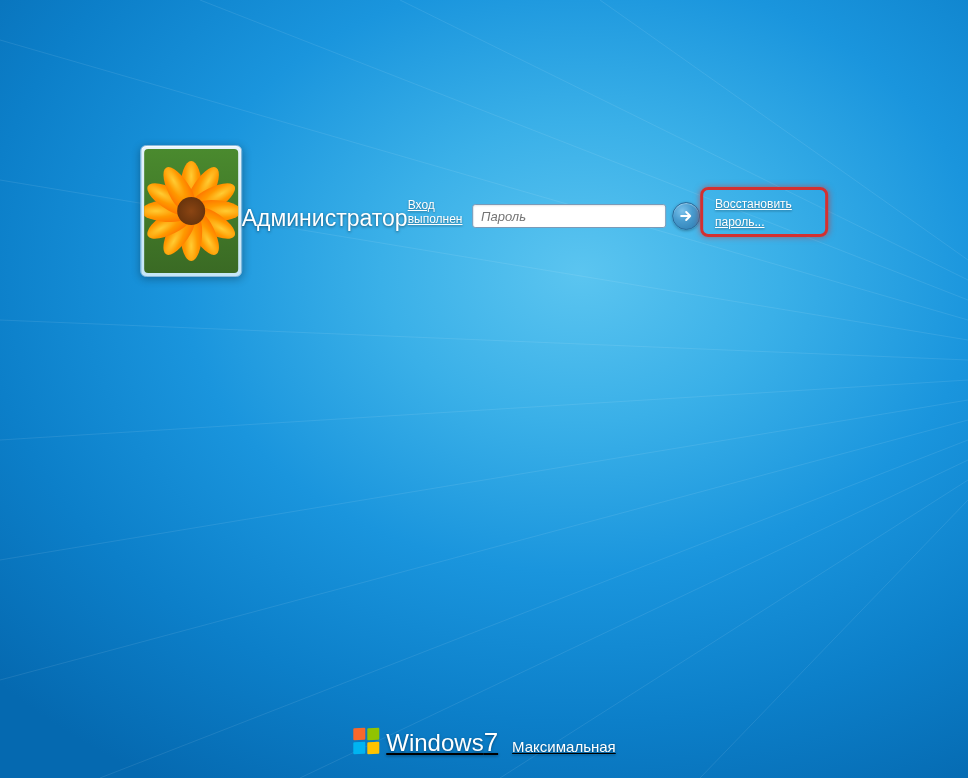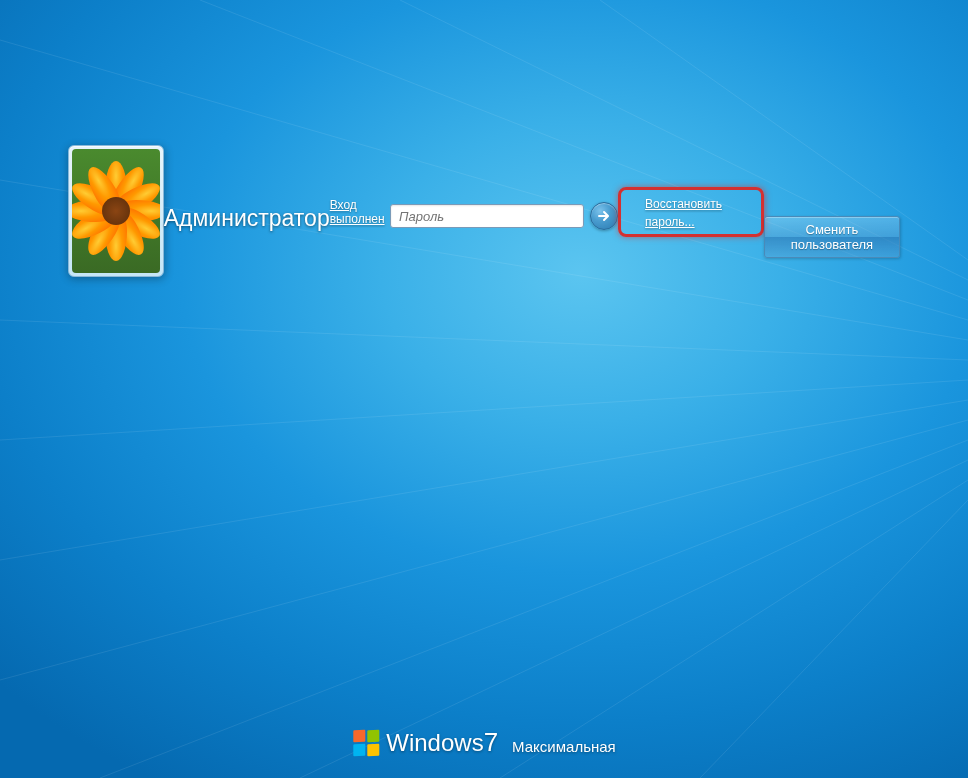--- a/index.html
+++ b/index.html
@@ -109,21 +109,21 @@
       justify-content: center;
     }
     .submit-btn svg {
       width: 16px;
       height: 16px;
     }
     .reset-link-highlight {
       margin-top: 2px;
       border: 3px solid #d43030;
       border-radius: 8px;
-      padding: 4px 24px;
+      padding: 4px 12px;
       box-shadow: 0 0 6px rgba(212,48,48,0.6);
     }
     .reset-link {
       font-size: 12px;
       color: #fff;
       text-decoration: underline;
       text-shadow: 0 1px 2px rgba(0,0,0,0.4);
       cursor: pointer;
     }
     .switch-user-btn {
@@ -137,22 +137,23 @@
       background: linear-gradient(to bottom, rgba(255,255,255,0.2) 0%, rgba(90,160,210,0.5) 50%, rgba(50,120,180,0.6) 51%, rgba(90,160,210,0.4) 100%);
       box-shadow: 0 1px 3px rgba(0,0,0,0.2), inset 0 1px 0 rgba(255,255,255,0.3);
       cursor: pointer;
     }
     .branding {
       position: absolute;
       bottom: 20px;
       left: 50%;
       transform: translateX(-50%);
       display: flex;
-      align-items: center;
+      align-items: flex-start;
       gap: 6px;
+      text-decoration: underline;
     }
     .win-logo {
       width: 28px;
       height: 28px;
       position: relative;
     }
     .logo-quad {
       position: absolute;
       width: 12px;
       height: 12px;
@@ -238,21 +239,20 @@
       <svg viewBox="0 0 16 16">
         <path d="M3 8 L11 8 M8 4 L12 8 L8 12" stroke="#fff" stroke-width="2" fill="none" stroke-linecap="round" stroke-linejoin="round"></path>
       </svg>
     </button>
   </div>
 
   <div class="reset-link-highlight">
     <a class="reset-link">Восстановить пароль...</a>
   </div>
 
-  <button class="switch-user-btn">Сменить пользователя</button>
 </div>
 
 <div class="branding">
   <div class="win-logo">
     <div class="logo-quad q1"></div>
     <div class="logo-quad q2"></div>
     <div class="logo-quad q3"></div>
     <div class="logo-quad q4"></div>
   </div>
   <span class="brand-text">

